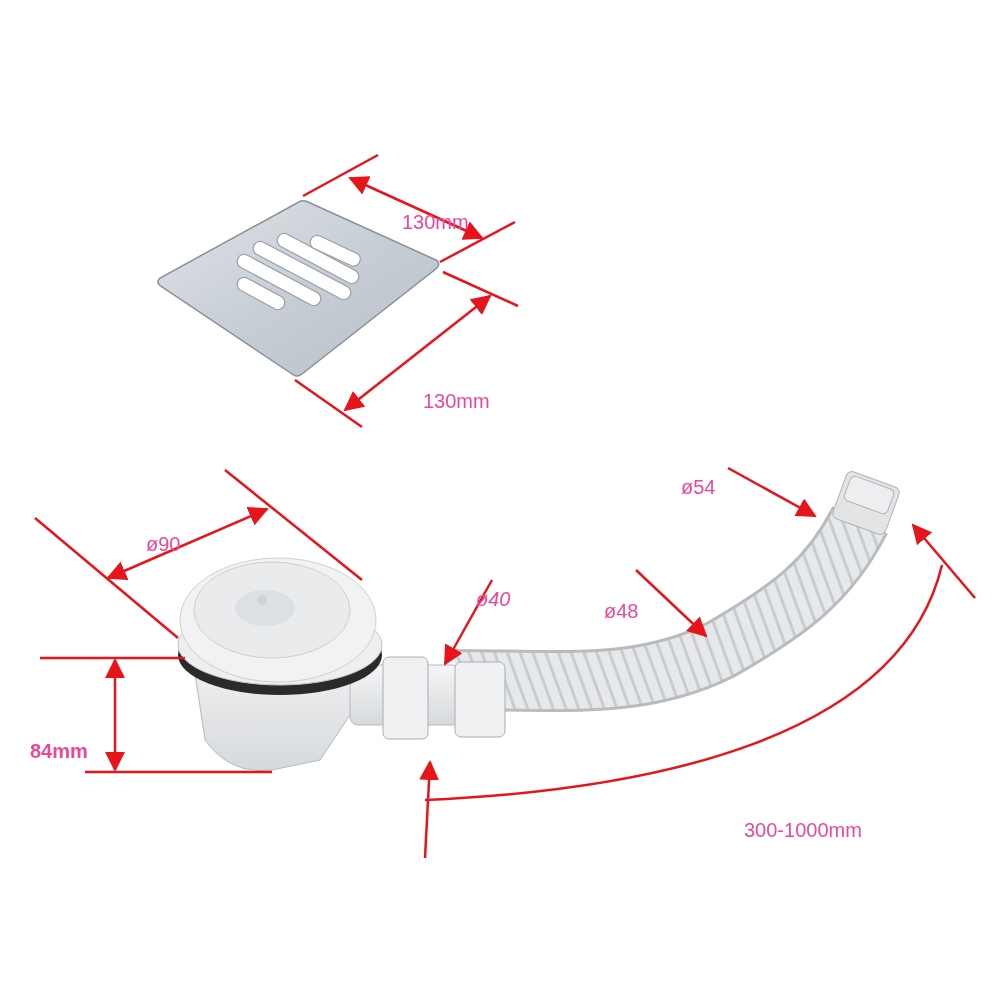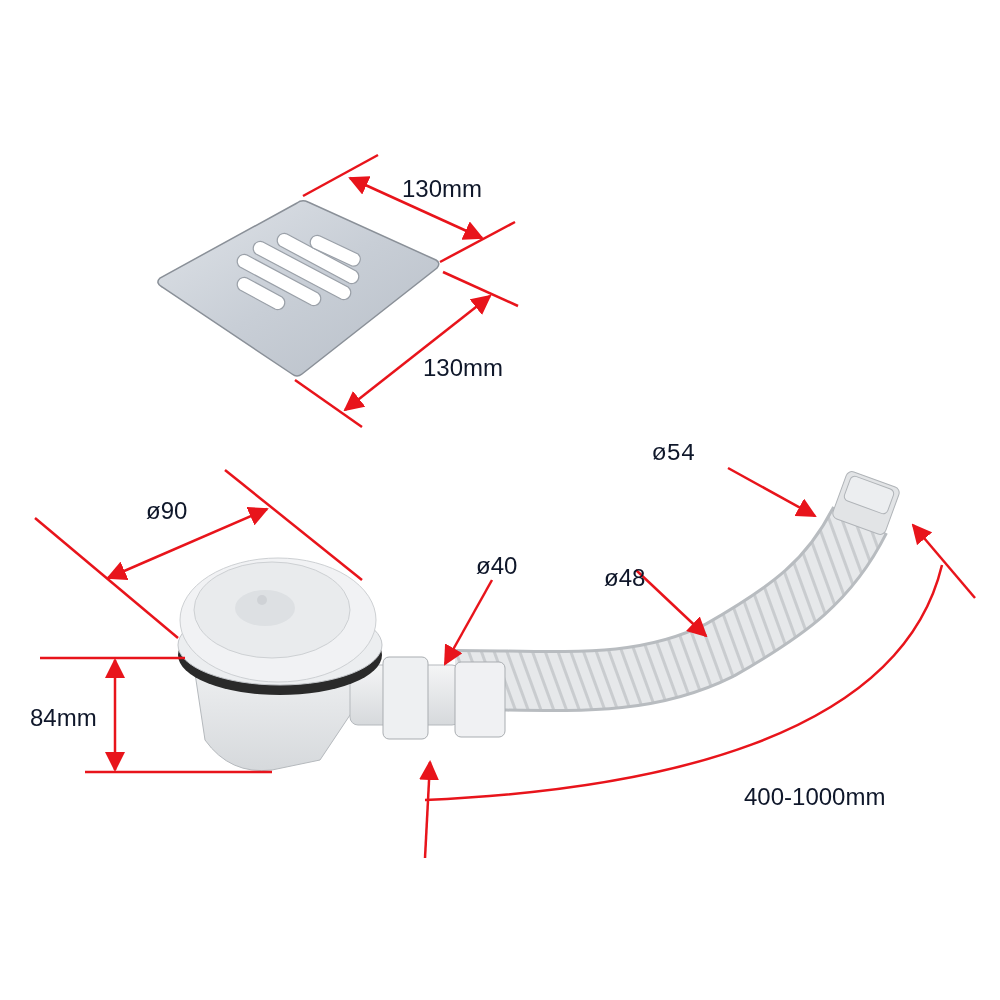--- a/index.html
+++ b/index.html
@@ -1,18 +1,18 @@
 <!DOCTYPE html>
 <html><head>
 <meta charset="utf-8">
 <style>
   html, body { margin:0; padding:0; background:#ffffff; }
   body { width:1000px; height:1000px; position:relative; overflow:hidden; font-family:"Liberation Sans", sans-serif; }
   svg { position:absolute; left:0; top:0; }
-  .lbl { position:absolute; color:#0f172a; font-size:24px; font-family:"Liberation Sans", sans-serif; white-space:nowrap; }
+  .lbl { position:absolute; color:#ec4899; font-size:20px; font-family:"Liberation Sans", sans-serif; white-space:nowrap;margin-top:36px; }
 </style>
 </head>
 <body>
 
 <svg width="1000" height="1000" viewBox="0 0 1000 1000">
   <defs>
     <marker id="ah" viewBox="0 0 10 10" refX="9" refY="5" markerWidth="8" markerHeight="8" orient="auto-start-reverse">
       <path d="M0,0 L10,5 L0,10 z" fill="#e8141b"></path>
     </marker>
     <linearGradient id="metal" x1="0" y1="0" x2="1" y2="1">
@@ -82,17 +82,17 @@
     <line x1="636" y1="570" x2="706" y2="636" marker-end="url(#ah)"></line>
     <line x1="728" y1="468" x2="815" y2="516" marker-end="url(#ah)"></line>
     <line x1="975" y1="598" x2="913" y2="525" marker-end="url(#ah)"></line>
     <path d="M425,800 C650,790 900,740 942,565"></path>
   </g>
 </svg>
 
 <span class="lbl" style="left:402px;top:175px;">130mm</span>
 <span class="lbl" style="left:423px;top:354px;">130mm</span>
 <span class="lbl" style="left:146px;top:497px;">ø90</span>
-<span class="lbl" style="left:30px;top:704px;">84mm</span>
-<span class="lbl" style="left:476px;top:552px;">ø40</span>
+<span class="lbl" style="left:30px;top:704px;font-weight:bold;">84mm</span>
+<span class="lbl" style="left:476px;top:552px;font-style:italic;">ø40</span>
 <span class="lbl" style="left:604px;top:564px;">ø48</span>
-<span class="lbl" style="left:652px;top:440px;font-family:Liberation Mono, monospace;">ø54</span>
-<span class="lbl" style="left:744px;top:783px;">400-1000mm</span>
+<span class="lbl" style="left:681px;top:440px;">ø54</span>
+<span class="lbl" style="left:744px;top:783px;">300-1000mm</span>
 
 </body></html>

